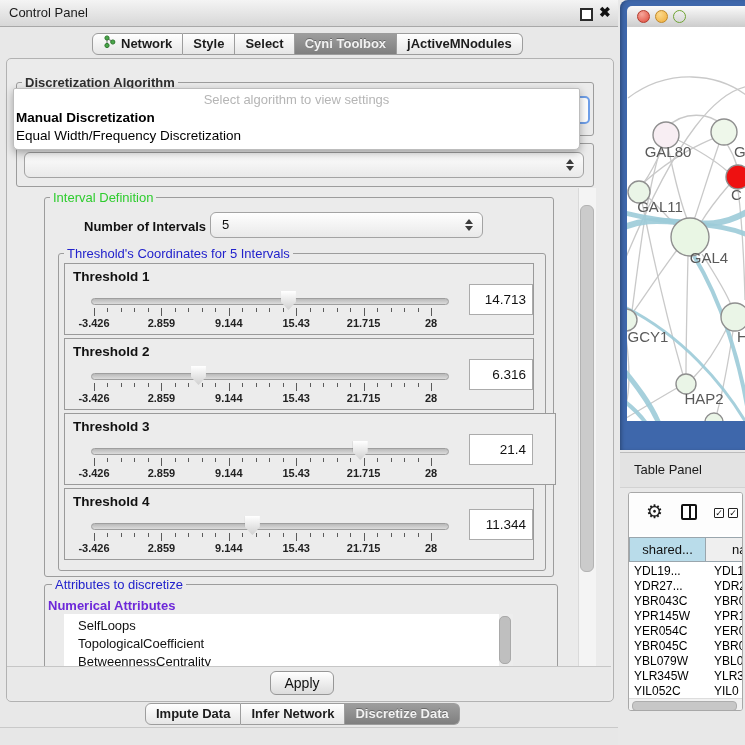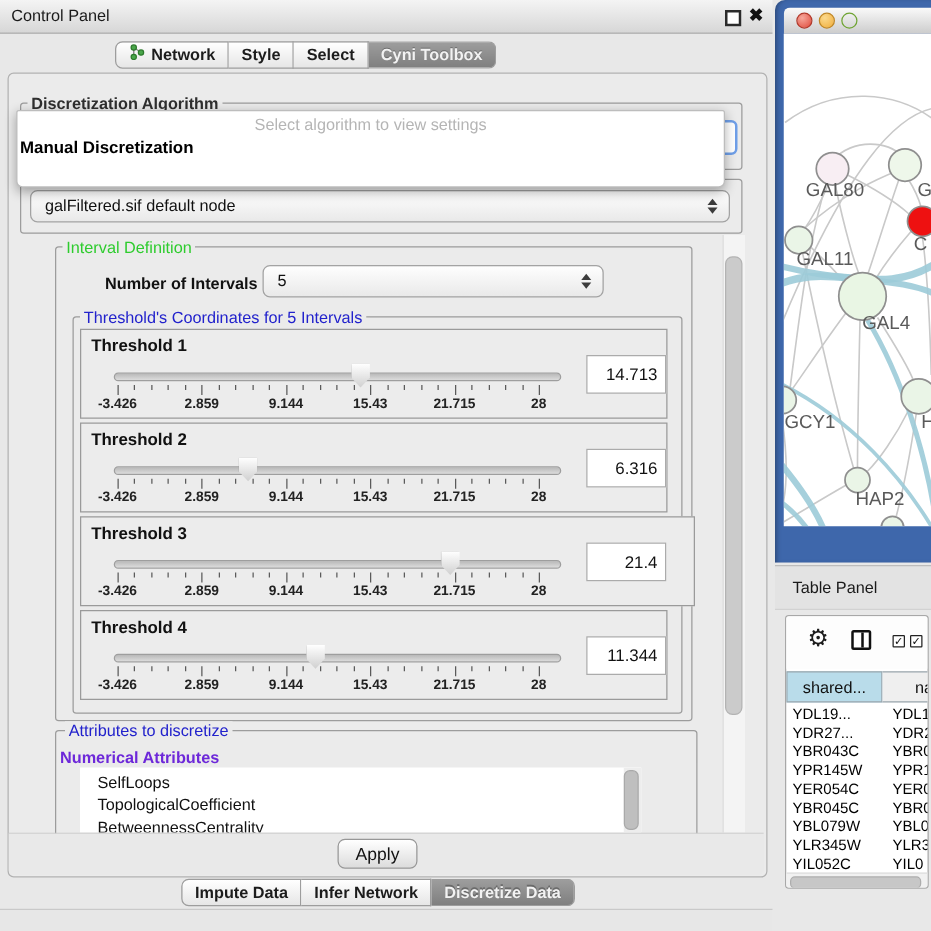--- a/index.html
+++ b/index.html
@@ -169,41 +169,44 @@
     </div>
     <div class="seg">
       <span>Style</span>
     </div>
     <div class="seg">
       <span>Select</span>
     </div>
     <div class="seg selected">
       <span>Cyni Toolbox</span>
     </div>
+    <div class="seg">
+      <span>jActiveMNodules</span>
+    </div>
   </div>
 
 <div class="abs main-panel"></div>
 
 <div class="abs group algo-group"></div>
 <div class="abs group-title algo-title">Discretization Algorithm</div>
 <div class="abs focus-combo"></div>
 
 <div class="abs group td-group"></div>
 <div class="abs group-title td-title">Table Data</div>
 <div class="abs combo td-combo">
-  <span>galFiltered.sif default node</span>
   <span class="stepper">
       <i class="up"></i>
       <i class="dn"></i>
     </span>
 </div>
 
 <div class="abs popup">
   <div class="abs popup-hint">Select algorithm to view settings</div>
   <div class="abs popup-opt first">Manual Discretization</div>
+  <div class="abs popup-opt second">Equal Width/Frequency Discretization</div>
 </div>
 
 <div class="abs vscroll-track"></div>
 <div class="abs vscroll-thumb"></div>
 
 <div class="abs group int-group"></div>
 <div class="abs group-title int-title">Interval Definition</div>
 <div class="abs num-label">Number of Intervals</div>
 <div class="abs combo num-combo">
   <span>5</span>

